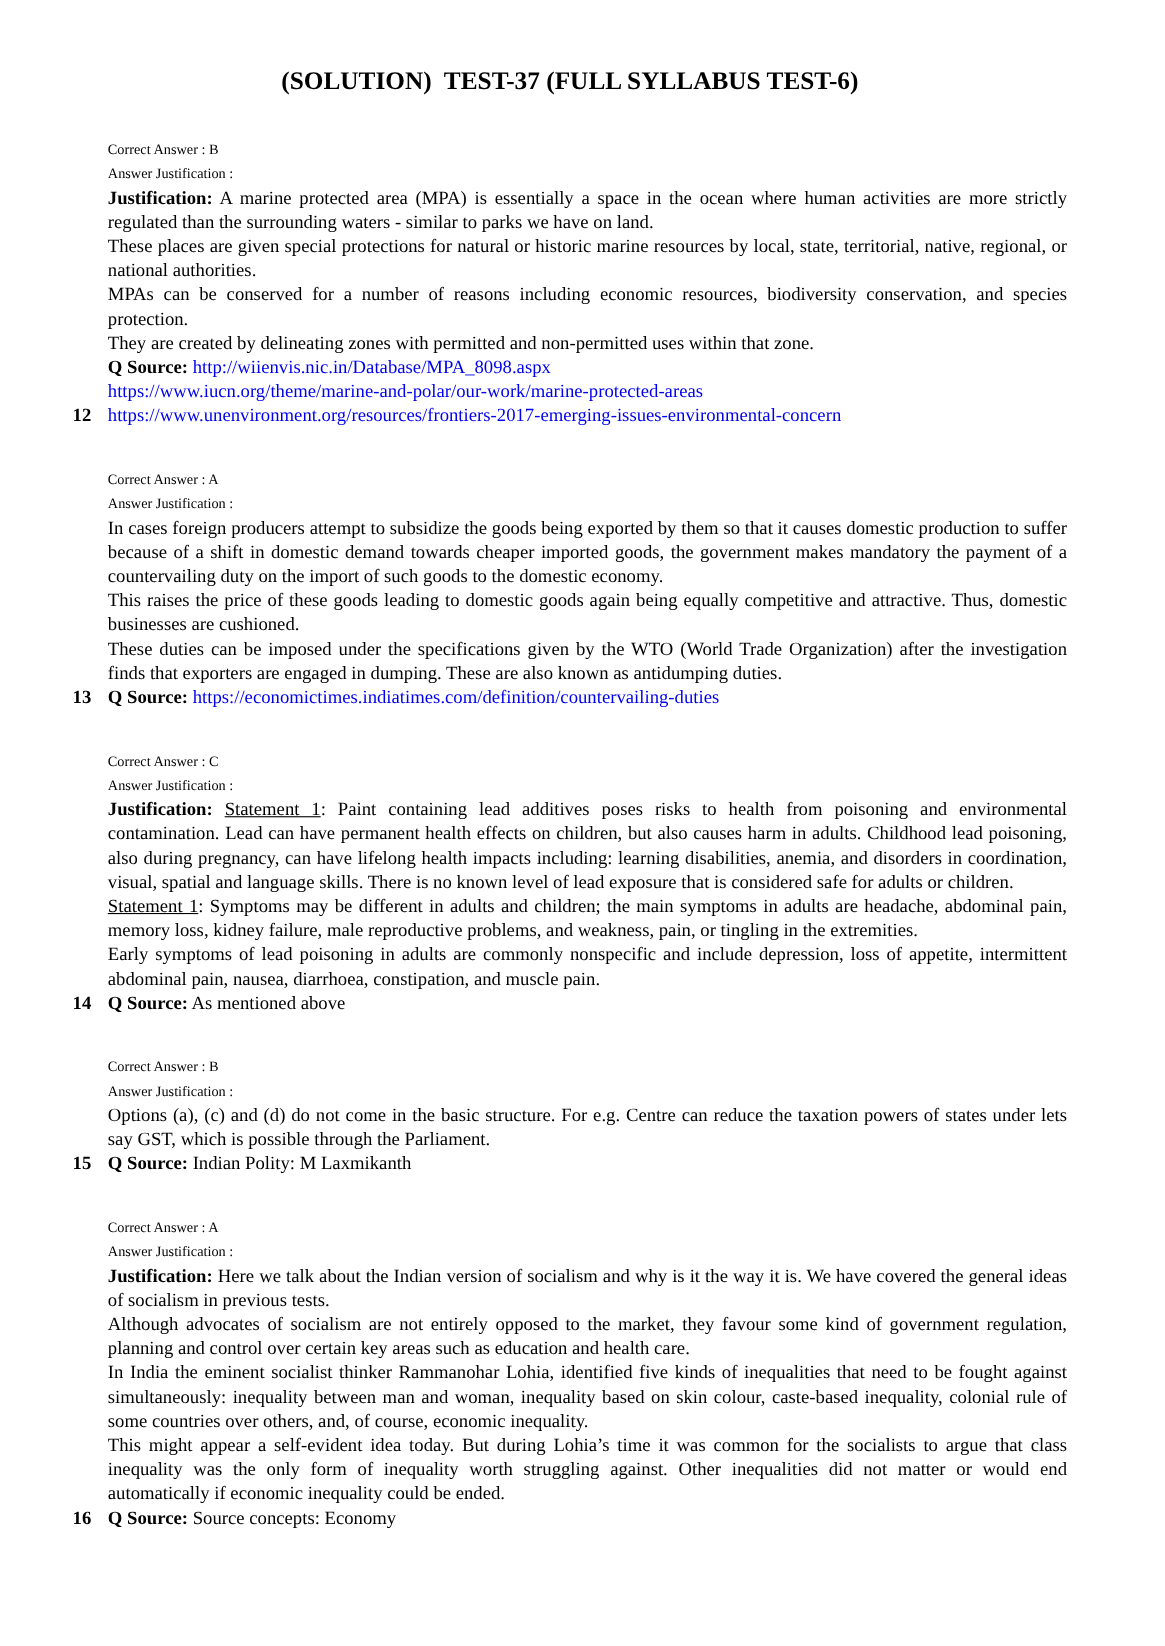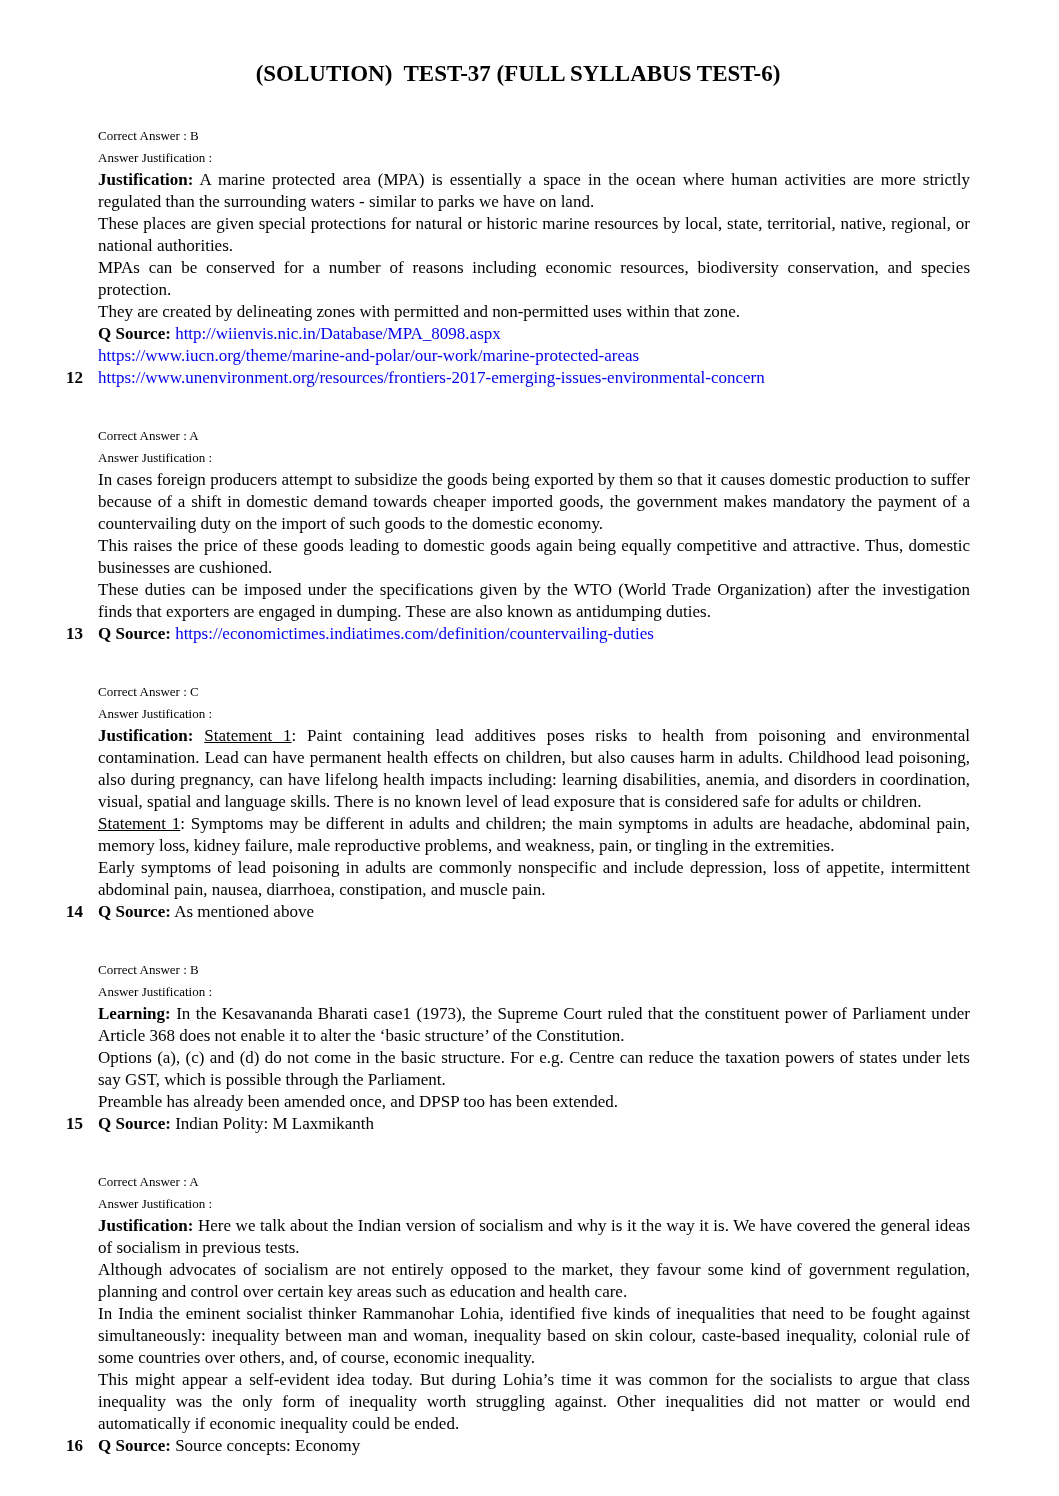--- a/index.html
+++ b/index.html
@@ -108,23 +108,21 @@
           <p class="para"><span class="seg-underline">Statement 1</span><span class="seg-normal">: Symptoms may be different in adults and children; the main symptoms in adults are headache, abdominal pain, memory loss, kidney failure, male reproductive problems, and weakness, pain, or tingling in the extremities.</span></p>
           <p class="para"><span class="seg-normal">Early symptoms of lead poisoning in adults are commonly nonspecific and include depression, loss of appetite, intermittent abdominal pain, nausea, diarrhoea, constipation, and muscle pain.</span></p>
           <p class="para"><span class="seg-bold">Q Source:</span><span class="seg-normal"> As mentioned above</span></p>
         </div>
       </div>
       <div class="item">
         <div class="item-number">15</div>
         <div class="item-body">
           <div class="line-bold">Correct Answer : B</div>
           <div class="line-bold">Answer Justification :</div>
-          <p class="para"><span class="seg-bold">Learning:</span><span class="seg-normal"> In the Kesavananda Bharati case1 (1973), the Supreme Court ruled that the constituent power of Parliament under Article 368 does not enable it to alter the ‘basic structure’ of the Constitution.</span></p>
           <p class="para"><span class="seg-normal">Options (a), (c) and (d) do not come in the basic structure. For e.g. Centre can reduce the taxation powers of states under lets say GST, which is possible through the Parliament.</span></p>
-          <p class="para"><span class="seg-normal">Preamble has already been amended once, and DPSP too has been extended.</span></p>
           <p class="para"><span class="seg-bold">Q Source:</span><span class="seg-normal"> Indian Polity: M Laxmikanth</span></p>
         </div>
       </div>
       <div class="item">
         <div class="item-number">16</div>
         <div class="item-body">
           <div class="line-bold">Correct Answer : A</div>
           <div class="line-bold">Answer Justification :</div>
           <p class="para"><span class="seg-bold">Justification:</span><span class="seg-normal"> Here we talk about the Indian version of socialism and why is it the way it is. We have covered the general ideas of socialism in previous tests.</span></p>
           <p class="para"><span class="seg-normal">Although advocates of socialism are not entirely opposed to the market, they favour some kind of government regulation, planning and control over certain key areas such as education and health care.</span></p>

